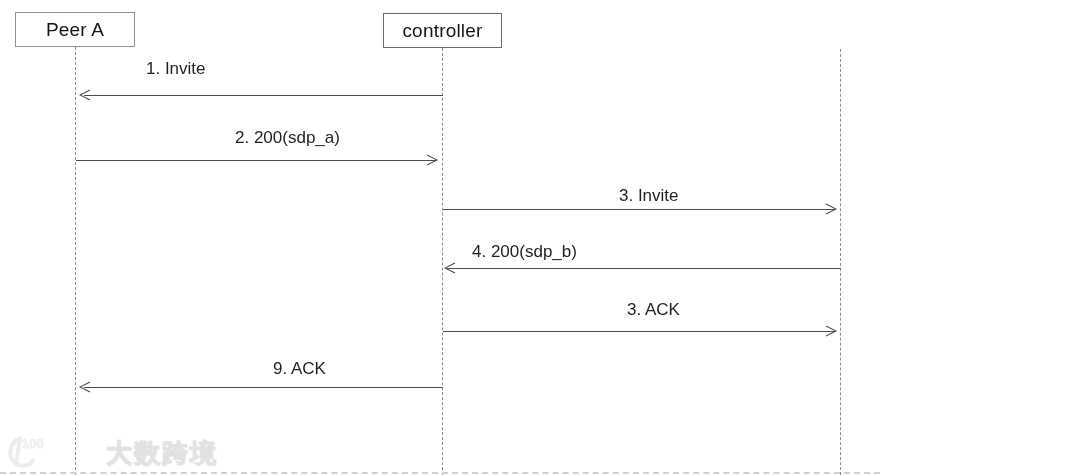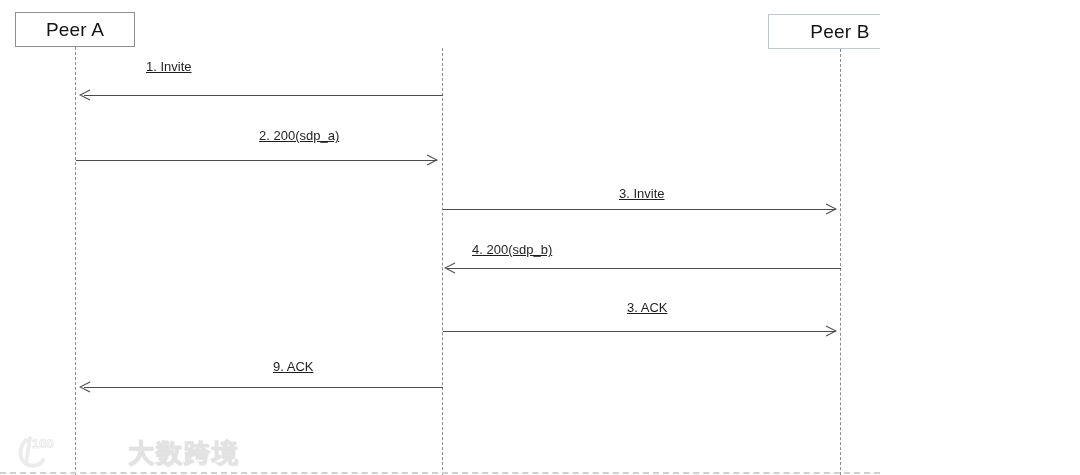--- a/index.html
+++ b/index.html
@@ -65,40 +65,39 @@
   #head-1 { left: 79px;  top: 89px;  }
   #head-2 { left: 426px; top: 154px; }
   #head-3 { left: 825px; top: 203px; }
   #head-4 { left: 444px; top: 262px; }
   #head-5 { left: 825px; top: 325px; }
   #head-6 { left: 79px;  top: 381px; }
 
   
   .msg-label {
     position: absolute;
-    font-size: 13px;
+    font-size: 17px;
     color: #1f1f1f;
     white-space: nowrap;
-    text-decoration: underline;
   }
   #label-1 { left: 146px; top: 59px;  }
-  #label-2 { left: 235px; top: 128px; margin-left: 24px; }
+  #label-2 { left: 235px; top: 128px; }
   #label-3 { left: 619px; top: 186px; }
   #label-4 { left: 472px; top: 242px; }
   #label-5 { left: 627px; top: 300px; }
   #label-6 { left: 273px; top: 359px; }
 
   
   #watermark {
     position: absolute;
-    left: 16px;
+    left: 6px;
     top: 434px;
     display: flex;
     align-items: center;
-    gap: 16px;
+    gap: 4px;
     pointer-events: none;
   }
   #watermark-logo { width: 48px; height: 38px; }
   #watermark-text {
     font-size: 26px;
     font-weight: bold;
     color: #fdfdfd;
     letter-spacing: 2px;
     -webkit-text-stroke: 1px #e2e2e2;
     text-shadow: 0 0 1px #e6e6e6, 1px 1px 1px #ececec;
@@ -116,22 +115,22 @@
   }
 </style>
 </head>
 <body>
 
 <div id="stage">
 
   <div class="actor-box" id="actor-peer-a">
     <span>Peer A</span>
   </div>
-  <div class="actor-box" id="actor-peer-b">
-    <span>Peer B</span>
+  <div class="actor-box" id="actor-controller">
+    <span>controller</span>
   </div>
 
   <div class="lifeline" id="lifeline-peer-a"></div>
   <div class="lifeline" id="lifeline-controller"></div>
   <div class="lifeline" id="lifeline-peer-b"></div>
 
   <div class="msg-label" id="label-1">1. Invite</div>
   <div class="msg-line" id="line-1"></div>
   <div class="arrowhead" id="head-1">
     <svg width="12" height="12" viewBox="0 0 12 12">

